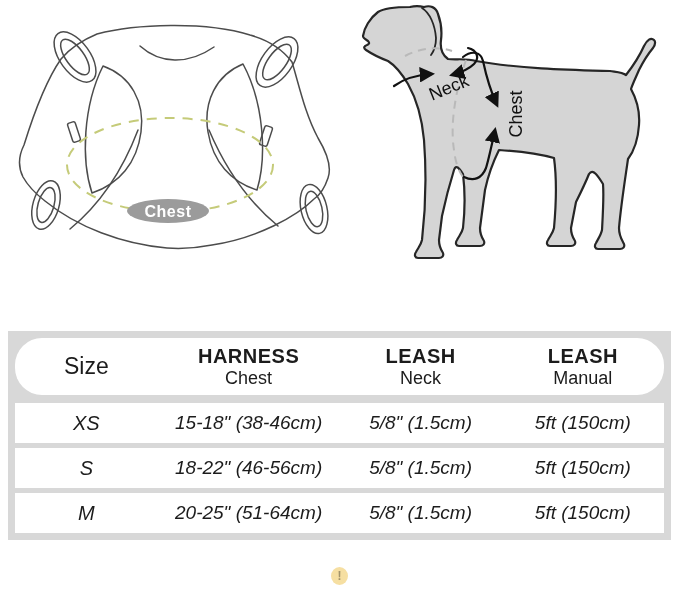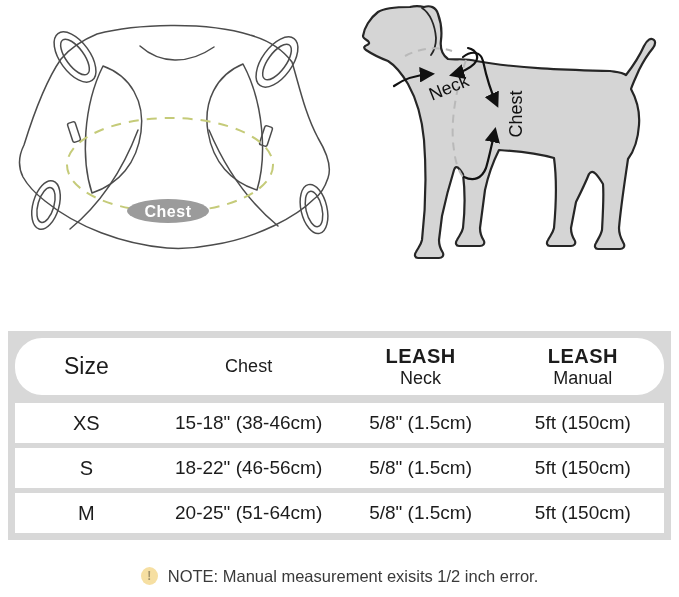--- a/index.html
+++ b/index.html
@@ -15,21 +15,21 @@
     position:absolute;left:8px;top:331px;width:663px;height:209px;
     background:#d8d8d8;box-sizing:border-box;padding:7px;
     display:flex;flex-direction:column;
   }
   .t-row{
     background:#ffffff;display:grid;
     grid-template-columns:22% 28% 25% 25%;
     align-items:center;justify-items:center;text-align:center;
   }
   .t-header{height:57px;margin-bottom:8px;border-radius:27px;}
-  .t-body-row{flex:1;margin-bottom:5px;}
+  .t-body-row{flex:1;margin-bottom:5px;font-style:italic;}
   .t-body-row:last-child{margin-bottom:0;}
   .col-title{font-weight:bold;font-size:20px;letter-spacing:.5px;line-height:1.15;}
   .col-sub{font-weight:normal;font-size:18px;line-height:1.15;}
   .size-head{font-size:23px;font-weight:normal;}
   .cell{font-size:19px;}
   .cell-size{font-size:20px;}
 
   .note-bar{
     position:absolute;left:0;top:563px;width:679px;height:26px;
     display:flex;align-items:center;justify-content:center;gap:10px;
@@ -141,20 +141,21 @@
   </g>
 
   <text x="451" y="93" font-size="18" fill="#111111" text-anchor="middle" transform="rotate(-22 451 93)">Neck</text>
   <text x="522" y="114" font-size="18" fill="#111111" text-anchor="middle" transform="rotate(-90 522 114)">Chest</text>
 </svg>
 
 <div class="size-table">
   <div class="t-row t-header">
     <div class="size-head">Size</div>
     <div>
+      <div class="col-title">HARNESS</div>
       <div class="col-sub">Chest</div>
     </div>
     <div>
       <div class="col-title">LEASH</div>
       <div class="col-sub">Neck</div>
     </div>
     <div>
       <div class="col-title">LEASH</div>
       <div class="col-sub">Manual</div>
     </div>
@@ -177,14 +178,13 @@
   <div class="t-row t-body-row">
     <div class="cell cell-size">M</div>
     <div class="cell">20-25" (51-64cm)</div>
     <div class="cell">5/8" (1.5cm)</div>
     <div class="cell">5ft (150cm)</div>
   </div>
 </div>
 
 <div class="note-bar">
   <div class="note-icon">!</div>
-  <div class="note-text">NOTE: Manual measurement exisits 1/2 inch error.</div>
 </div>
 
 </body></html>

